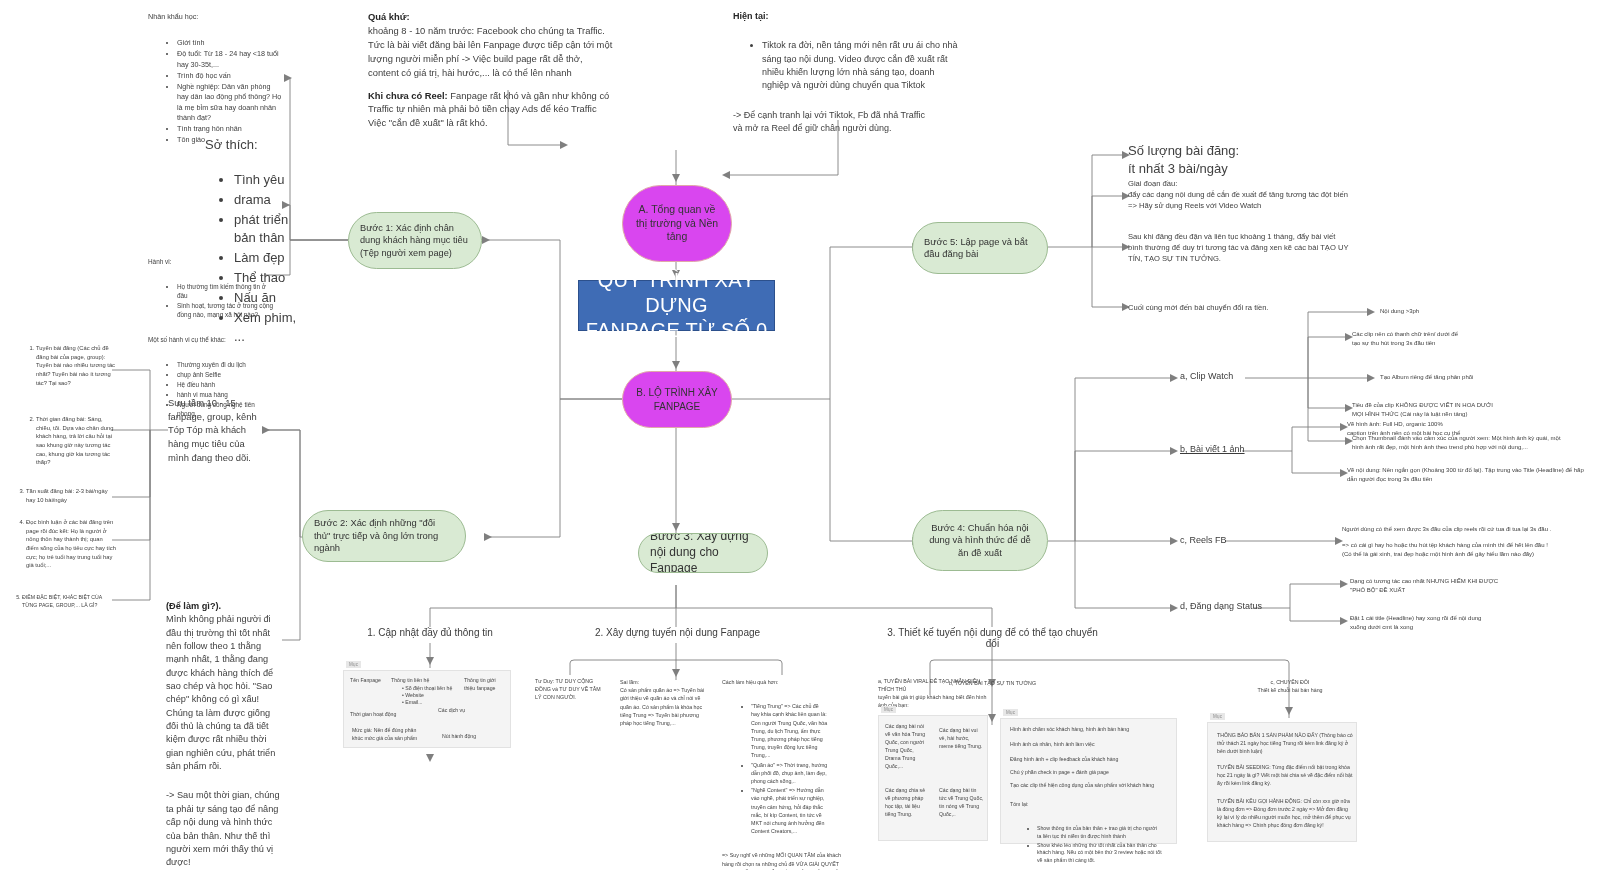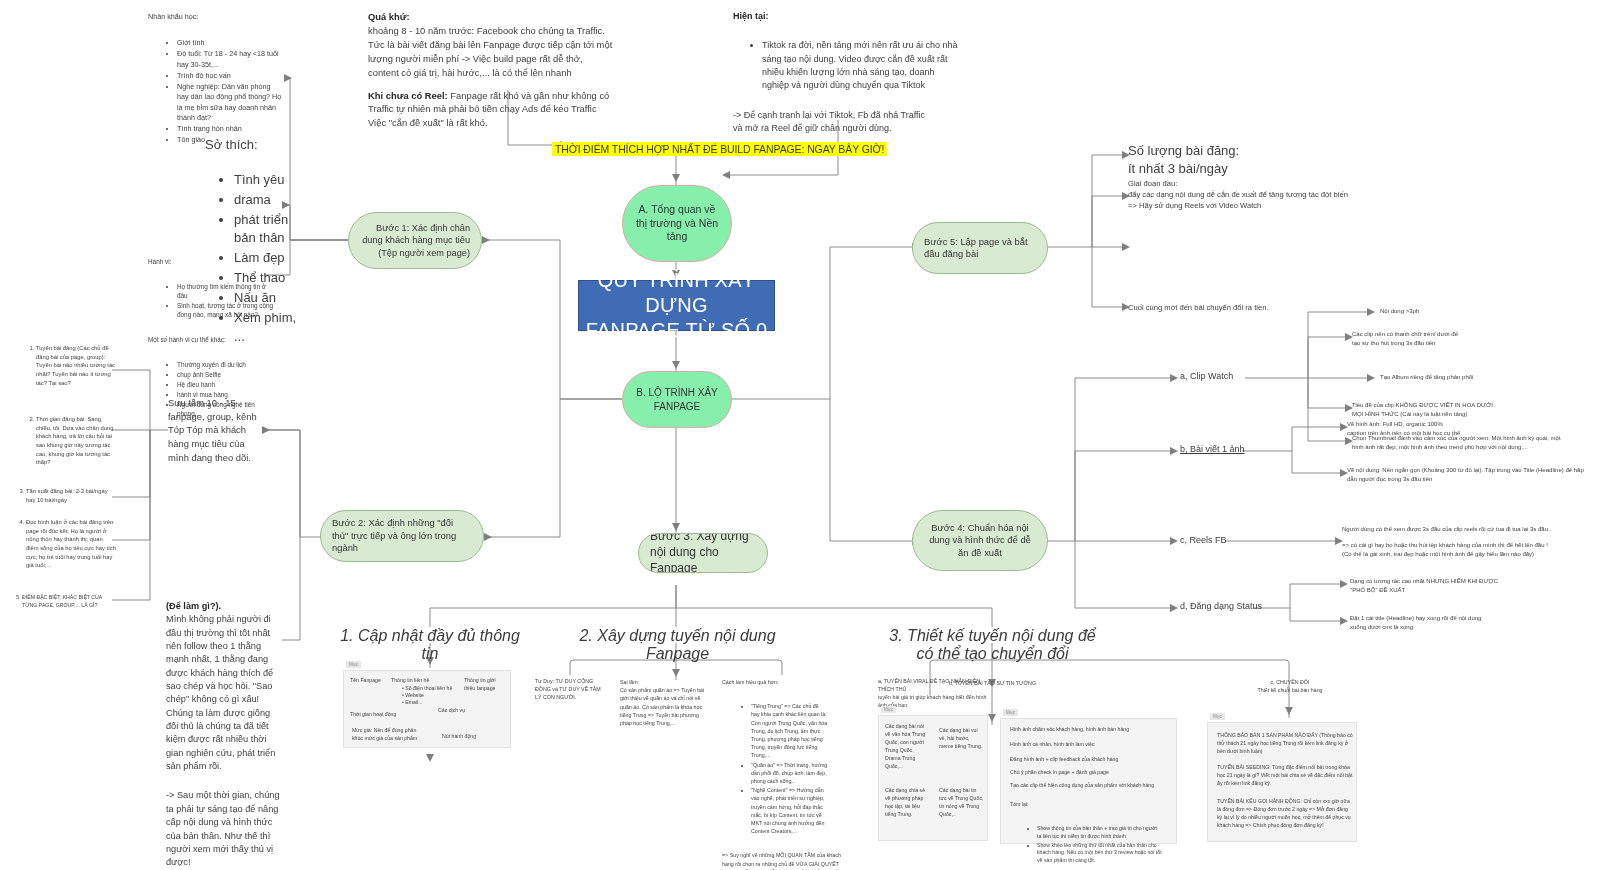--- a/index.html
+++ b/index.html
@@ -26,21 +26,21 @@
   
   .pill {
     position:absolute;
     border-radius:999px;
     display:flex; align-items:center; justify-content:center;
     text-align:center;
     line-height:1.32;
     overflow:hidden;
   }
   .pill-green { background:#d9ead3; border:1px solid #9cbb92; color:#333; }
-  .pill-pink  { background:#86efac; border:1px solid #e0a8a8; color:#333; }
+  .pill-pink  { background:#d946ef; border:1px solid #e0a8a8; color:#333; }
   .pill span { display:block; padding:0 11px; }
 
   .titlebox {
     position:absolute;
     background:#3f6cb5; border:1px solid #2c508c;
     color:#ffffff;
     display:flex; align-items:center; justify-content:center; text-align:center;
     font-size:20px; line-height:1.25; letter-spacing:.2px;
   }
   .highlight { background:#ffff00; color:#3b3b3b; padding:1px 3px; font-size:10.5px; letter-spacing:-0.1px; }
@@ -51,21 +51,21 @@
     background:#f4f4f4;
     border:1px solid #e2e2e2;
   }
   .card .tag {
     position:absolute; top:-10px; left:2px;
     background:#e7e7e7; color:#8a8a8a;
     font-size:4.5px; padding:1px 3px; letter-spacing:.2px;
   }
   .card .cell { position:absolute; color:#444; }
 
-  .secthead { position:absolute; font-size:16px; color:#3b3b3b;font-style:italic; }
+  .secthead { position:absolute; font-size:10px; color:#3b3b3b; }
   .branchlbl { position:absolute; font-size:9px; color:#3b3b3b; }
 </style>
 </head>
 <body>
 
 <div id="canvas">
 
   <svg class="lines" viewBox="0 0 1600 870">
     <g stroke="#7f7f7f" stroke-width="0.9" fill="none">
 
@@ -240,64 +240,64 @@
 
   <div class="txt" style="left:733px; top:10px; width:245px; font-size:9px; line-height:1.48;">
     <div class="bold">Hiện tại:</div>
     <ul class="bul">
       <li>Tiktok ra đời,  nền tảng mới nên rất ưu ái cho nhà sáng tạo nội dung. Video được cắn đề xuất  rất nhiều khiến lượng lớn nhà sáng tạo, doanh nghiệp  và người dùng chuyển qua Tiktok</li>
     </ul>
     <div style="margin-top:11px; white-space:pre-line;">-&gt; Để cạnh tranh lại với Tiktok, Fb đã nhả Traffic
 và mở ra Reel để giữ chân người dùng.</div>
   </div>
 
-  <div class="txt" style="left:552px; top:139px;">
-    <span class="highlight">THỜI ĐIỂM THÍCH HỢP NHẤT ĐỂ BUILD FANPAGE:   NGAY BÂY GIỜ!</span>
-  </div>
 
   <div class="pill pill-pink" style="left:622px; top:185px; width:110px; height:77px; font-size:10.5px;">
     <span>A. Tổng quan về thị trường và Nền tảng</span>
   </div>
 
   <div class="titlebox" style="left:578px; top:280px; width:197px; height:51px;">
     <div>
       <div>QUY TRÌNH XÂY DỰNG</div>
       <div>FANPAGE TỪ SỐ 0</div>
     </div>
   </div>
 
   <div class="pill pill-pink" style="left:622px; top:371px; width:110px; height:57px; font-size:10px;">
     <span>B. LỘ TRÌNH XÂY FANPAGE</span>
   </div>
 
   <div class="pill pill-green" style="left:348px; top:212px; width:134px; height:57px; font-size:9.2px; justify-content:flex-start;">
-    <span style="text-align:right;">Bước 1: Xác định chân dung khách hàng mục tiêu (Tệp người xem page)</span>
-  </div>
-
-  <div class="pill pill-green" style="left:320px; top:510px; width:164px; height:52px; font-size:9.4px; justify-content:flex-start;">
+    <span style="text-align:left;">Bước 1: Xác định chân dung khách hàng mục tiêu (Tệp người xem page)</span>
+  </div>
+
+  <div class="pill pill-green" style="left:302px; top:510px; width:164px; height:52px; font-size:9.4px; justify-content:flex-start;">
     <span style="text-align:left;">Bước 2: Xác định những  "đối thủ" trực tiếp và ông lớn trong ngành</span>
   </div>
 
   <div class="pill pill-green" style="left:638px; top:533px; width:130px; height:40px; font-size:12px; justify-content:flex-start;">
     <span style="text-align:left;">Bước 3: Xây dựng nội dung cho Fanpage</span>
   </div>
 
   <div class="pill pill-green" style="left:912px; top:510px; width:136px; height:61px; font-size:9.4px;">
     <span>Bước 4: Chuẩn hóa nội dung và hình thức để dễ ăn đề xuất</span>
   </div>
 
   <div class="pill pill-green" style="left:912px; top:222px; width:136px; height:52px; font-size:9.4px; justify-content:flex-start;">
     <span style="text-align:left;">Bước 5: Lập page và bắt đầu đăng bài</span>
   </div>
 
   <div class="txt" style="left:1128px; top:142px; width:230px; font-size:13px; line-height:1.42; white-space:pre-line;">Số lượng bài đăng:
 ít nhất 3 bài/ngày</div>
   <div class="txt" style="left:1128px; top:179px; width:280px; font-size:7.6px; line-height:1.42; white-space:pre-line;">Giai đoạn đầu:
 đẩy các dạng nội dung dễ cắn đề xuất để tăng tương tác đột biến
 =&gt; Hãy sử dụng Reels với Video Watch</div>
+  <div class="txt" style="left:1128px; top:232px; width:290px; font-size:7.6px; line-height:1.42; white-space:pre-line;">Sau khi đăng đều đặn và liên tục khoảng 1 tháng, đẩy bài viết
+bình thường để duy trì tương tác và đăng xen kẽ các bài TẠO UY
+TÍN, TẠO SỰ TIN TƯỞNG.</div>
   <div class="txt" style="left:1128px; top:303px; width:250px; font-size:7.6px; line-height:1.42;">Cuối cùng mới đến bài chuyển đổi ra tiền.</div>
 
   <div class="txt" style="left:20px; top:344px; width:96px; font-size:5.8px; line-height:1.5;">
     <ol class="num" start="1">
       <li>Tuyến bài đăng (Các chủ đề đăng bài của page, group): Tuyến bài nào nhiều tương tác nhất? Tuyến bài nào ít tương tác? Tại sao?</li>
     </ol>
   </div>
   <div class="txt" style="left:20px; top:415px; width:96px; font-size:5.8px; line-height:1.5;">
     <ol class="num" start="2">
       <li>Thời gian đăng bài: Sáng, chiều, tối. Dựa vào chân dung khách hàng, trả lời câu hỏi tại sao khung giờ này tương tác cao, khung giờ kia tương tác thấp?</li>

